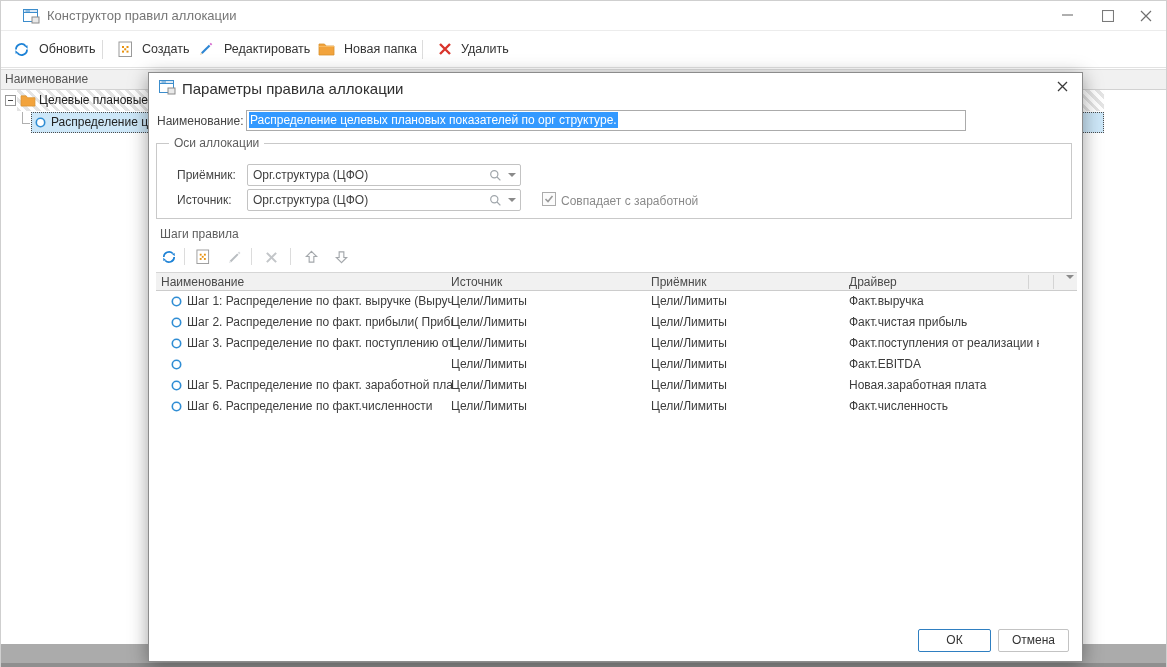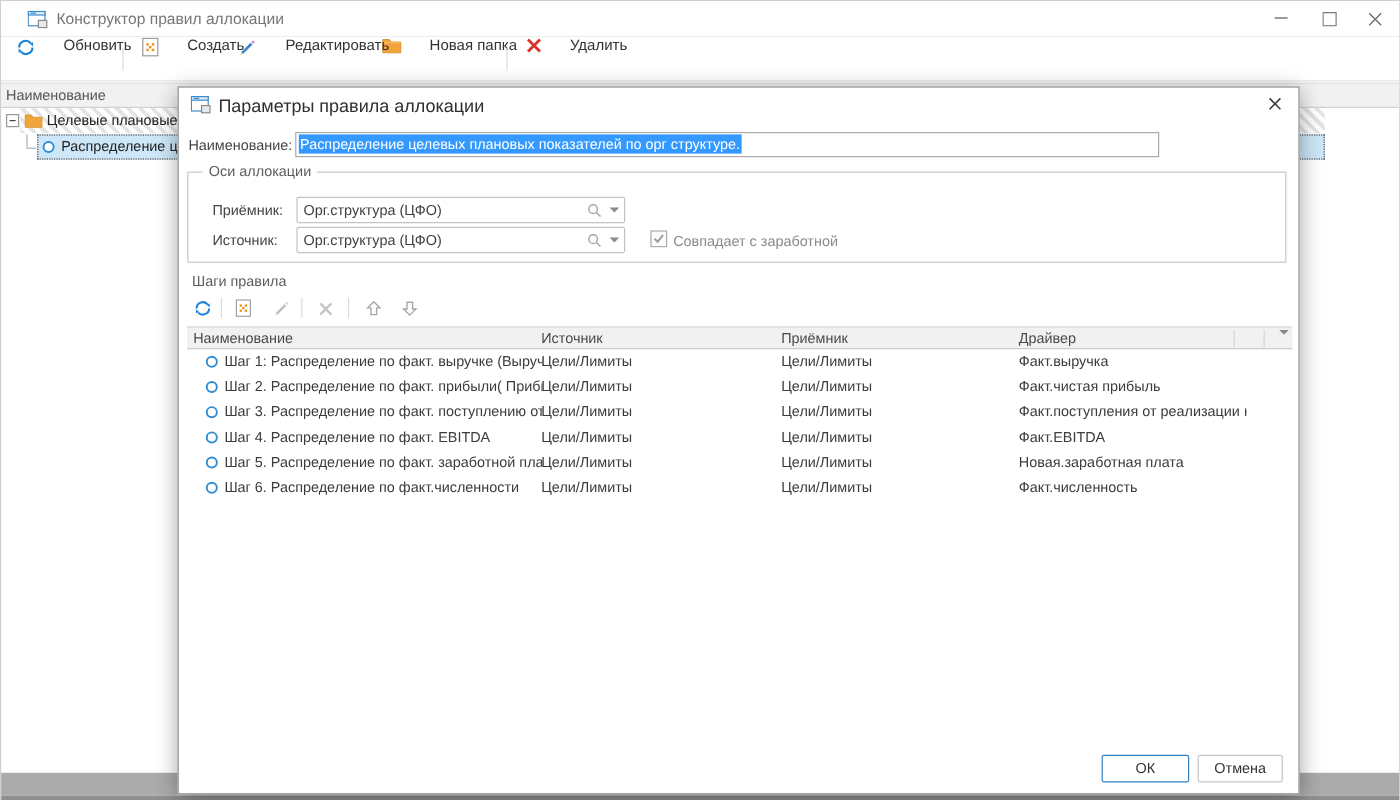--- a/index.html
+++ b/index.html
@@ -7,21 +7,21 @@
   body { font-family:"Liberation Sans", sans-serif; font-size:12px; color:#333; background:#fff; position:relative; }
   .abs { position:absolute; }
 
   
   #main-window { position:absolute; inset:0; background:#fff; border:1px solid #cfcfcf; border-bottom:none; }
   #main-titlebar { position:absolute; left:0; top:0; width:100%; height:30px; background:#fff; border-bottom:1px solid #ececec; }
   #main-title { position:absolute; left:46px; top:7px; font-size:13px; color:#767676; }
   .win-btn { position:absolute; top:0; width:40px; height:29px; text-align:center; color:#666; cursor:default; }
   .win-btn svg { margin-top:9px; }
   #main-toolbar { position:absolute; left:0; top:30px; width:100%; height:37px; background:#fff; border-bottom:1px solid #e2e2e2; }
-  .tb-item { position:absolute; top:0; height:36px; display:flex; align-items:flex-start; gap:23px; color:#333; font-size:12.5px; }
+  .tb-item { position:absolute; top:0; height:36px; display:flex; align-items:center; gap:9px; color:#333; font-size:12.5px; }
   .vsep { position:absolute; top:9px; width:1px; height:19px; background:#dcdcdc; }
 
   
   #tree-header { position:absolute; left:0; top:68px; width:100%; height:21px; background:#f1f1f1; border-top:1px solid #dedede; border-bottom:1px solid #d2d2d2; line-height:19px; padding-left:4px; color:#555; }
   .tree-row { position:absolute; left:0; width:100%; height:22px; }
   #hatch-bg { position:absolute; left:16px; top:0; width:1087px; height:21px;
       background:repeating-linear-gradient(45deg,#e4e4e4 0 3px,#ffffff 3px 7px); }
   #tree-selection { position:absolute; left:30px; top:0; width:1073px; height:21px; background:#cde7f8; outline:1px dotted #4c4c4c; outline-offset:-1px; }
   .tree-label { position:absolute; top:3px; color:#222; white-space:nowrap; }
   #expand-box { position:absolute; left:4px; top:5px; width:11px; height:11px; border:1px solid #979797; background:#fff; }
@@ -324,21 +324,20 @@
       <span class="cell c-src">Цели/Лимиты</span>
       <span class="cell c-recv">Цели/Лимиты</span>
       <span class="cell c-drv">Факт.поступления от реализации непр</span>
     </div>
       <div class="step-row" style="top: 63px;">
       <span class="row-circle">
         <svg width="11" height="11" viewBox="0 0 11 11">
             <circle cx="5.5" cy="5.5" r="4.2" fill="#fff" stroke="#2f8dd4" stroke-width="1.6"></circle>
           </svg>
       </span>
-      <span class="cell c-name">Шаг 4. Распределение по факт. EBITDA</span>
       <span class="cell c-src">Цели/Лимиты</span>
       <span class="cell c-recv">Цели/Лимиты</span>
       <span class="cell c-drv">Факт.EBITDA</span>
     </div>
       <div class="step-row" style="top: 84px;">
       <span class="row-circle">
         <svg width="11" height="11" viewBox="0 0 11 11">
             <circle cx="5.5" cy="5.5" r="4.2" fill="#fff" stroke="#2f8dd4" stroke-width="1.6"></circle>
           </svg>
       </span>

